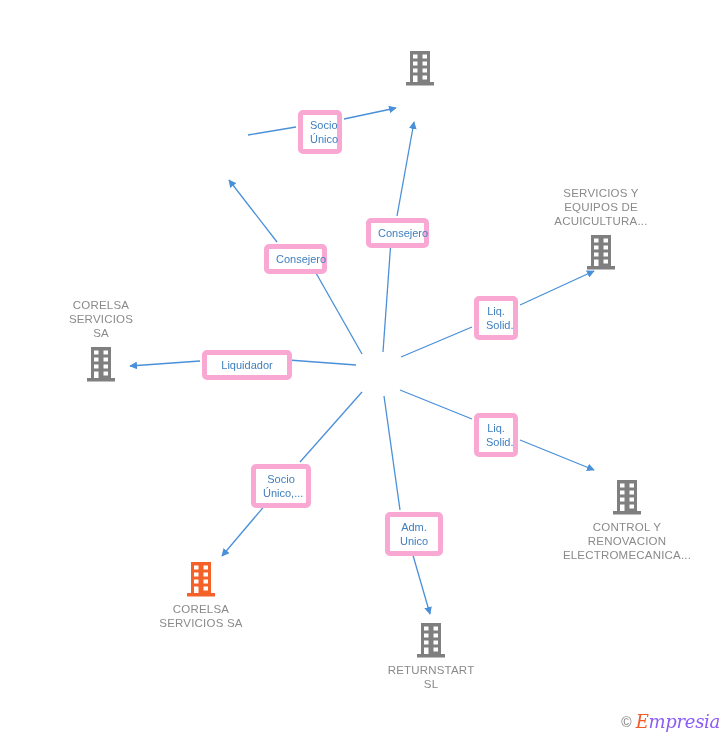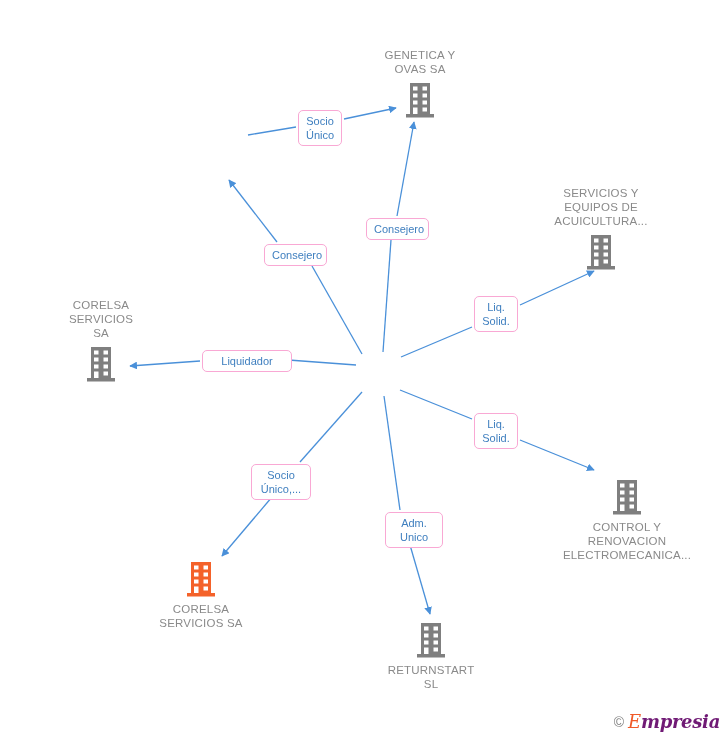--- a/index.html
+++ b/index.html
@@ -47,21 +47,21 @@
   }
   .node-icon {
     display: block;
     margin: 0 auto;
   }
   .node.label-top .node-label { margin-bottom: 4px; }
   .node.label-bottom .node-label { margin-top: 3px; }
 
   .edge-label {
     position: absolute;
-    border: 1px solid #f9a8d4;
+    border: 5px solid #f9a8d4;
     border-radius: 5px;
     background: #ffffff;
     color: #3f7fbf;
     font-size: 11px;
     line-height: 14px;
     padding: 3px 7px;
     text-align: center;
     white-space: pre-line;
     box-sizing: border-box;
   }
@@ -78,21 +78,21 @@
     color: #808080;
     font-size: 14px;
   }
   .footer-logo .brand {
     font-family: "DejaVu Serif", serif;
     font-style: italic;
     font-size: 18px;
     letter-spacing: -0.3px;
   }
   .footer-logo .brand .cap { color: #f05a28; }
-  .footer-logo .brand .rest { color: #701a75; font-weight: bold; }
+  .footer-logo .brand .rest { color: #8b5cf6; }
 </style>
 </head>
 <body>
 
 <div id="graph-canvas">
 
   <svg id="edge-svg" viewBox="0 0 728 740" xmlns="http://www.w3.org/2000/svg">
     <defs>
       <marker id="arrowblue" viewBox="0 0 10 10" refX="9" refY="5" markerWidth="6" markerHeight="6" orient="auto-start-reverse">
         <path d="M 0 0 L 10 5 L 0 10 z" fill="#4a90d9"></path>
@@ -118,22 +118,20 @@
     <line x1="520" y1="440" x2="594" y2="470" stroke="#4a90d9" stroke-width="1.3" marker-end="url(#arrowblue)"></line>
 
     <line x1="362" y1="392" x2="300" y2="462" stroke="#4a90d9" stroke-width="1.3"></line>
     <line x1="272" y1="497" x2="222" y2="556" stroke="#4a90d9" stroke-width="1.3" marker-end="url(#arrowblue)"></line>
 
     <line x1="384" y1="396" x2="400" y2="510" stroke="#4a90d9" stroke-width="1.3"></line>
     <line x1="410" y1="545" x2="430" y2="614" stroke="#4a90d9" stroke-width="1.3" marker-end="url(#arrowblue)"></line>
   </svg>
 
   <div class="node label-top" style="left:420px; top:48px;">
-    <div class="node-label">GENETICA Y
-OVAS SA</div>
     <svg class="node-icon" width="36" height="40" viewBox="0 0 36 40">
       <rect x="8" y="3" width="20" height="31" fill="#7f7f7f"></rect>
       <rect x="11" y="6.5" width="4.5" height="4" fill="#ffffff"></rect>
       <rect x="20.5" y="6.5" width="4.5" height="4" fill="#ffffff"></rect>
       <rect x="11" y="13.5" width="4.5" height="4" fill="#ffffff"></rect>
       <rect x="20.5" y="13.5" width="4.5" height="4" fill="#ffffff"></rect>
       <rect x="11" y="20.5" width="4.5" height="4" fill="#ffffff"></rect>
       <rect x="20.5" y="20.5" width="4.5" height="4" fill="#ffffff"></rect>
       <rect x="11" y="27.5" width="4.5" height="6.5" fill="#ffffff"></rect>
       <rect x="20.5" y="27.5" width="4.5" height="4" fill="#ffffff"></rect>

